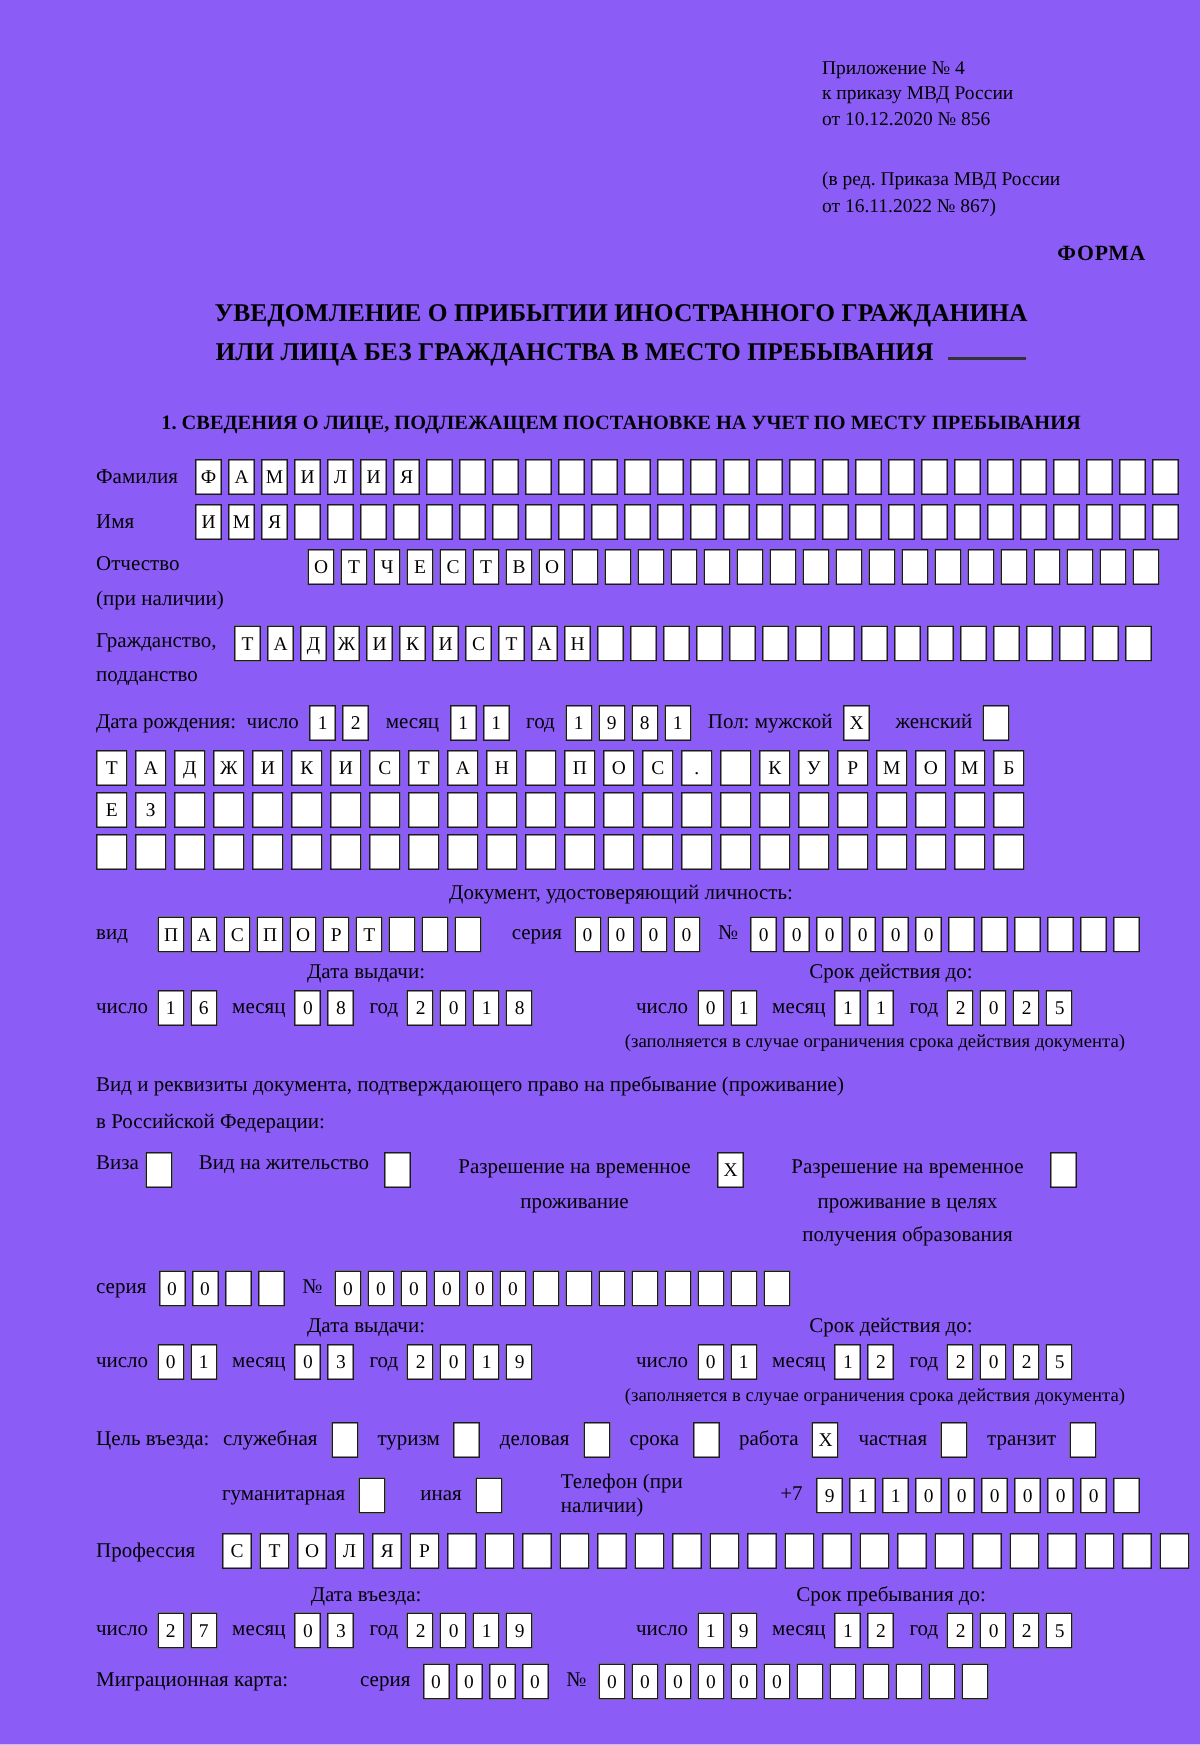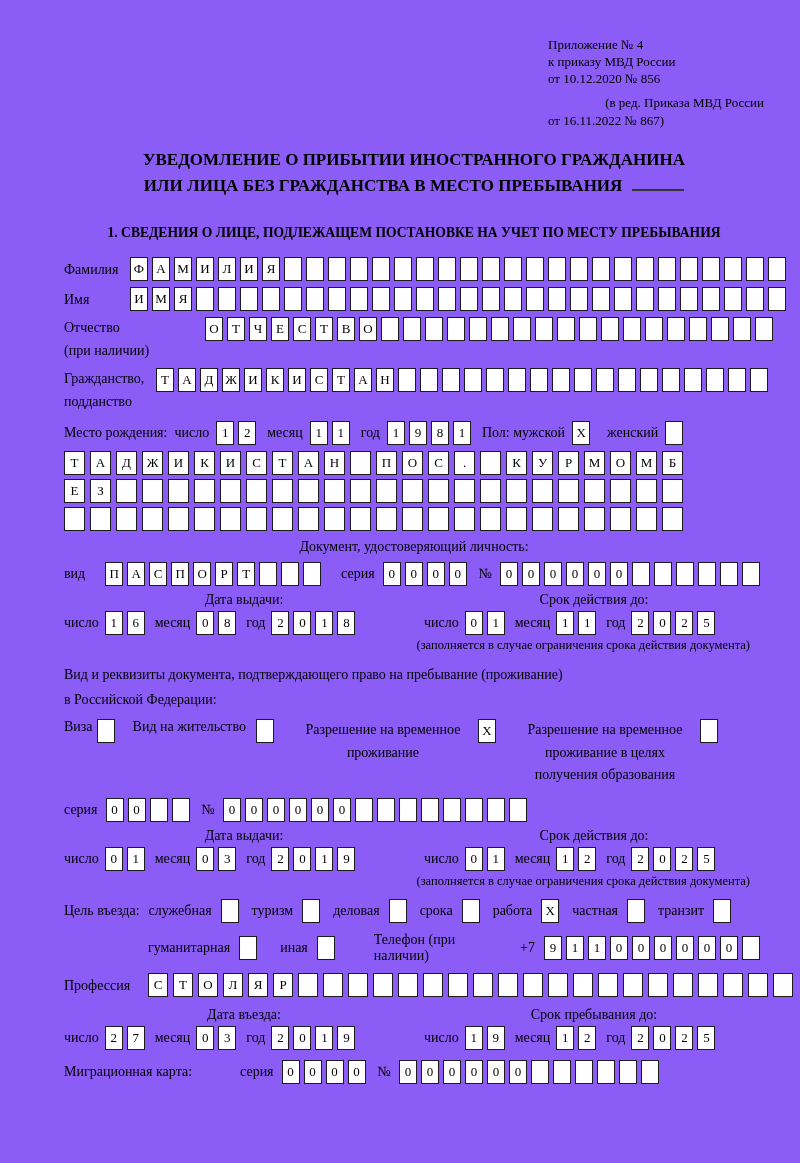--- a/index.html
+++ b/index.html
@@ -8,21 +8,21 @@
     width: 800px; height: 1163px;
     background: #8b5cf6; color: #000;
     font-family: "Liberation Serif", "DejaVu Serif", serif;
     font-size: 14px;
     padding: 36px 36px 10px 64px;
     overflow: hidden;
     position: relative;
   }
   
   .annex { width: 216px; margin-left: auto; font-size: 13px; line-height: 1.32; }
-  .annex .gap { margin-top: 7px; text-align: right; }
+  .annex .gap { margin-top: 23px; }
   .forma { text-align: right; font-weight: bold; font-size: 14.5px; margin-top: 16px; letter-spacing: .5px; }
   
   .title { text-align: center; font-weight: bold; font-size: 17px; line-height: 1.55; margin-top: 18px; }
   .blank-line { display: inline-block; width: 52px; border-bottom: 2px solid #333; margin-left: 10px; vertical-align: baseline; }
   .sec-heading { text-align: center; font-weight: bold; font-size: 13.6px; margin-top: 26px; margin-bottom: 16px; }
   
   .cells { display: inline-flex; align-items: center; flex: none; }
   .cell {
     width: 18px; height: 24px; flex: none;
     border: 1.6px solid #1c1c1c; margin-right: 4px;
@@ -67,20 +67,21 @@
 
 <div class="page">
 
   <div class="annex">
     <div>Приложение № 4</div>
     <div>к приказу МВД России</div>
     <div>от 10.12.2020 № 856</div>
     <div class="gap">(в ред. Приказа МВД России</div>
     <div>от 16.11.2022 № 867)</div>
   </div>
+  <div class="forma">ФОРМА</div>
 
   <div class="title">
     <div>УВЕДОМЛЕНИЕ О ПРИБЫТИИ ИНОСТРАННОГО ГРАЖДАНИНА</div>
     <div><span>ИЛИ ЛИЦА БЕЗ ГРАЖДАНСТВА В МЕСТО ПРЕБЫВАНИЯ</span><span class="blank-line"></span></div>
   </div>
 
   <div class="sec-heading">1. СВЕДЕНИЯ О ЛИЦЕ, ПОДЛЕЖАЩЕМ ПОСТАНОВКЕ НА УЧЕТ ПО МЕСТУ ПРЕБЫВАНИЯ</div>
 
   <div class="frow">
     <span class="flabel w64">Фамилия</span>
@@ -220,21 +221,21 @@
         <span class="cell"></span>
         <span class="cell"></span>
         <span class="cell"></span>
         <span class="cell"></span>
         <span class="cell"></span>
         <span class="cell"></span>
       </span>
   </div>
 
   <div class="frow" style="column-gap:7px; margin-top:8px;">
-    <span>Место рождения:</span>
+    <span>Дата рождения:</span>
     <span>число</span>
     <span class="cells">
         <span class="cell">1</span>
         <span class="cell">2</span>
       </span>
     <span>месяц</span>
     <span class="cells">
         <span class="cell">1</span>
         <span class="cell">1</span>
       </span>

